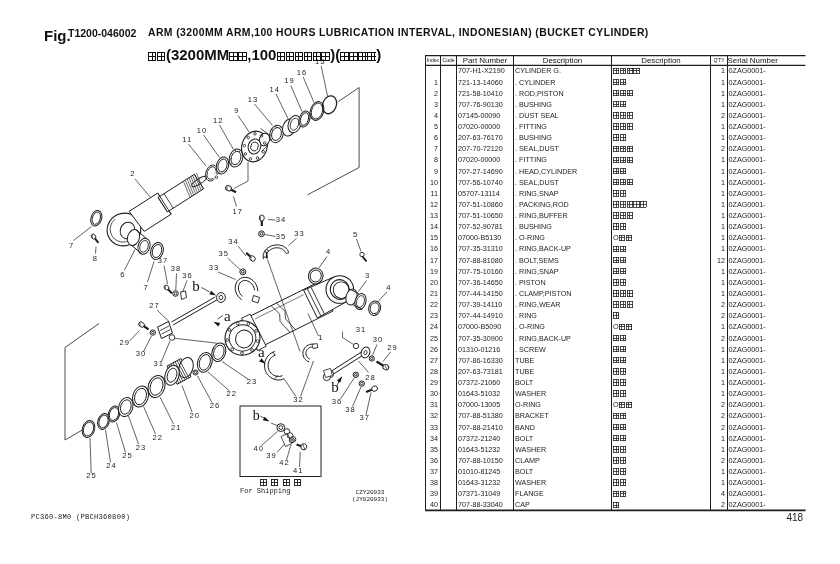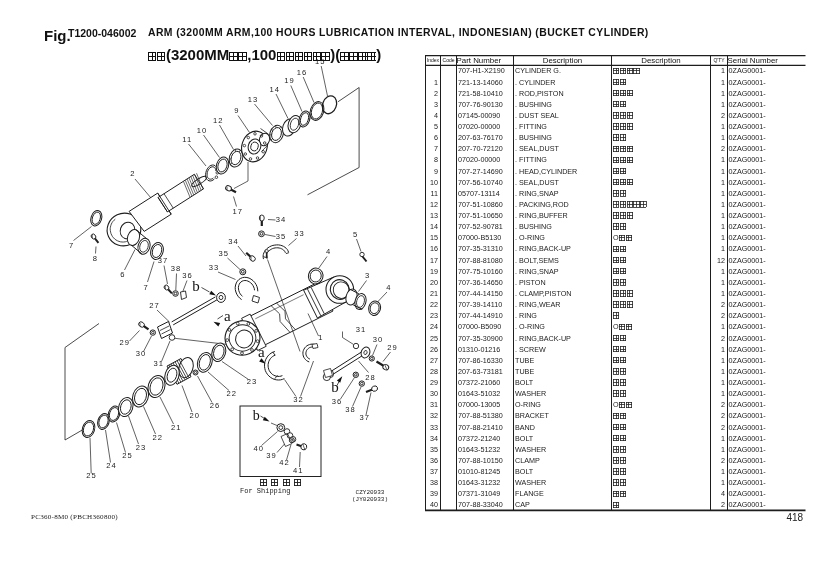--- a/index.html
+++ b/index.html
@@ -385,21 +385,21 @@
     <line x1="425" y1="55.6" x2="805.5" y2="55.6" stroke="#1d1d1d" stroke-width="1.3"></line>
     <line x1="425" y1="65.4" x2="805.5" y2="65.4" stroke="#1d1d1d" stroke-width="1.3"></line>
     <line x1="425" y1="510.4" x2="805.5" y2="510.4" stroke="#1d1d1d" stroke-width="1.6"></line>
 </svg>
 <div class="abs" style="left:44px;top:27px;font-weight:bold;font-size:15px;color:#111">Fig.</div>
 <div class="abs" style="left:68px;top:27px;font-weight:bold;font-size:10.5px;color:#111">T1200-046002</div>
 <div class="abs" style="left:148px;top:27px;font-weight:bold;font-size:10.4px;letter-spacing:0.42px;color:#111">ARM (3200MM ARM,100 HOURS LUBRICATION INTERVAL, INDONESIAN) (BUCKET CYLINDER)</div>
 <div class="abs" style="left:148px;top:46px;font-weight:bold;font-size:15px;color:#111"><i class="cjt"></i><i class="cjt"></i>(3200MM<i class="cjt"></i><i class="cjt"></i>,100<i class="cjt"></i><i class="cjt"></i><i class="cjt"></i><i class="cjt"></i><i class="cjt"></i><i class="cjt"></i>)(<i class="cjt"></i><i class="cjt"></i><i class="cjt"></i><i class="cjt"></i>)</div>
 <div class="th" style="left:425.5px;top:56px;width:15px;text-align:center;font-size:5px;line-height:9px">Index</div>
 <div class="th" style="left:440.5px;top:56px;width:16px;text-align:center;font-size:5px;line-height:9px">Code</div>
-<div class="th" style="left:456.5px;top:55.5px;width:57px;text-align:left;font-size:7.9px;line-height:10px">Part Number</div>
+<div class="th" style="left:456.5px;top:55.5px;width:57px;text-align:center;font-size:7.9px;line-height:10px">Part Number</div>
 <div class="th" style="left:513.5px;top:55.5px;width:98px;text-align:center;font-size:7.9px;line-height:10px">Description</div>
 <div class="th" style="left:611.5px;top:55.5px;width:99px;text-align:center;font-size:7.9px;line-height:10px">Description</div>
 <div class="th" style="left:710.5px;top:56px;width:17px;text-align:center;font-size:5px;line-height:9px">Q'TY</div>
 <div class="th" style="left:727.5px;top:55.5px;width:78px;text-align:left;font-size:7.9px;line-height:10px">Serial Number</div>
 <div class="tr" style="top:65.40px">
     <span class="c-idx"></span>
     <span class="c-part">707-H1-X2190</span>
     <span class="c-desc">CYLINDER G.</span>
     <span class="c-cn"><i class="cj"></i><i class="cj"></i><i class="cj"></i><i class="cj"></i></span>
     <span class="c-qty">1</span>
@@ -713,13 +713,13 @@
     <span class="c-idx">40</span>
     <span class="c-part">707-88-33040</span>
     <span class="c-desc">CAP</span>
     <span class="c-cn"><i class="cj"></i></span>
     <span class="c-qty">2</span>
     <span class="c-ser">0ZAG0001-</span>
   </div>
 <div class="abs" style="left:240px;top:478.5px;width:81px;text-align:center;font-size:7px;color:#1b1b1b"><i class="cjs"></i> <i class="cjs"></i> <i class="cjs"></i> <i class="cjs"></i></div>
 <div class="abs" style="left:240px;top:486.5px;width:81px;text-align:left;font-family:'Liberation Mono',monospace;font-size:7px;color:#1b1b1b">For Shipping</div>
 <div class="abs" style="left:345px;top:488.5px;width:50px;text-align:center;font-family:'Liberation Mono',monospace;font-size:6px;color:#222">CZY20933<br>(JY020933)</div>
-<div class="abs" style="left:31px;top:513px;font-family:Liberation Serif, serif;font-size:7.1px;letter-spacing:0.25px;color:#222">PC360-8M0  (PBCH360800)</div>
+<div class="abs" style="left:31px;top:513px;font-family:Liberation Mono, monospace;font-size:7.1px;letter-spacing:0.25px;color:#222">PC360-8M0  (PBCH360800)</div>
 <div class="abs" style="left:786.5px;top:511.5px;font-size:10px;color:#222">418</div>
 </body></html>

